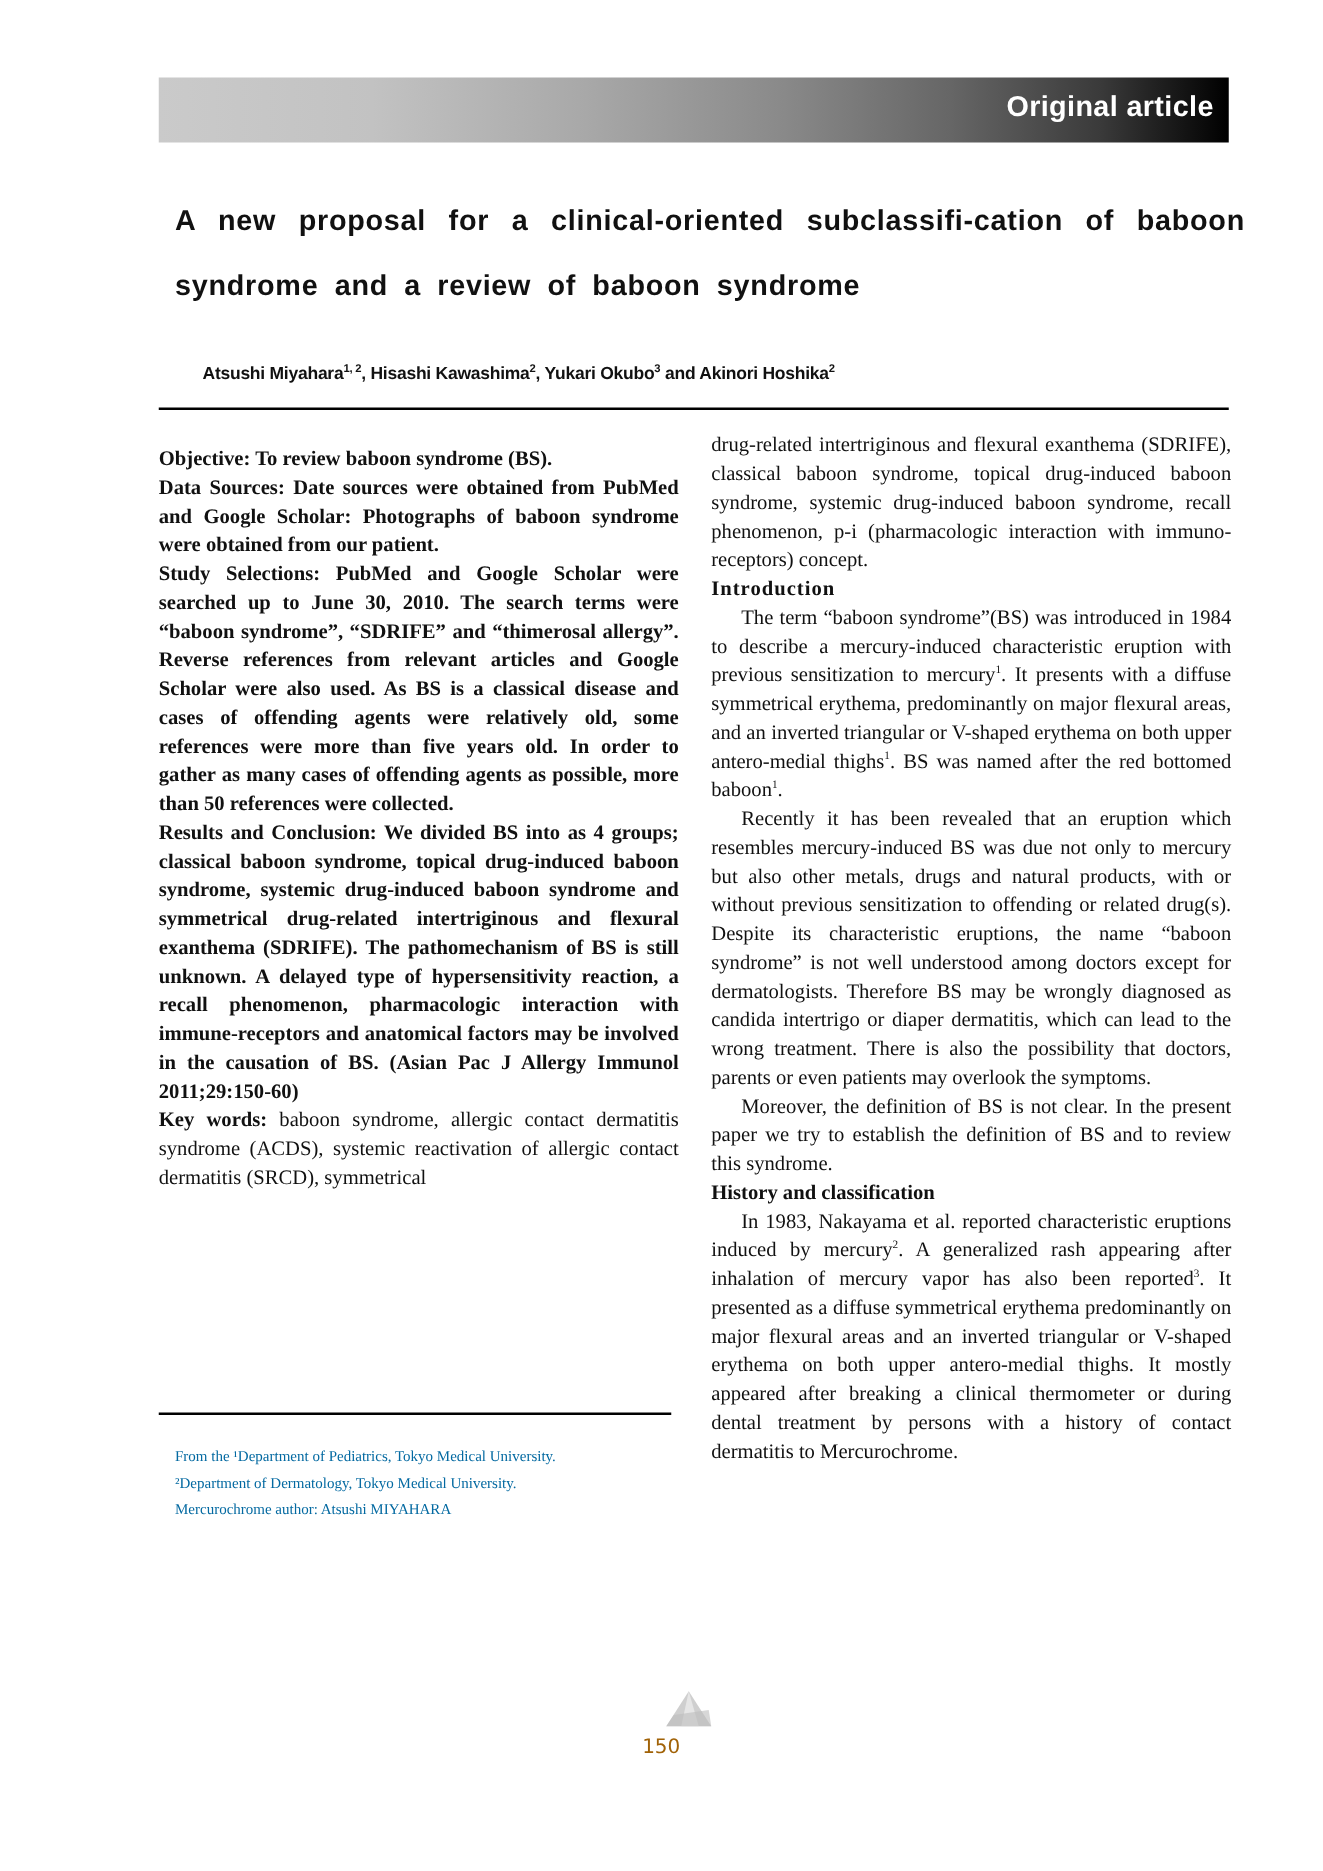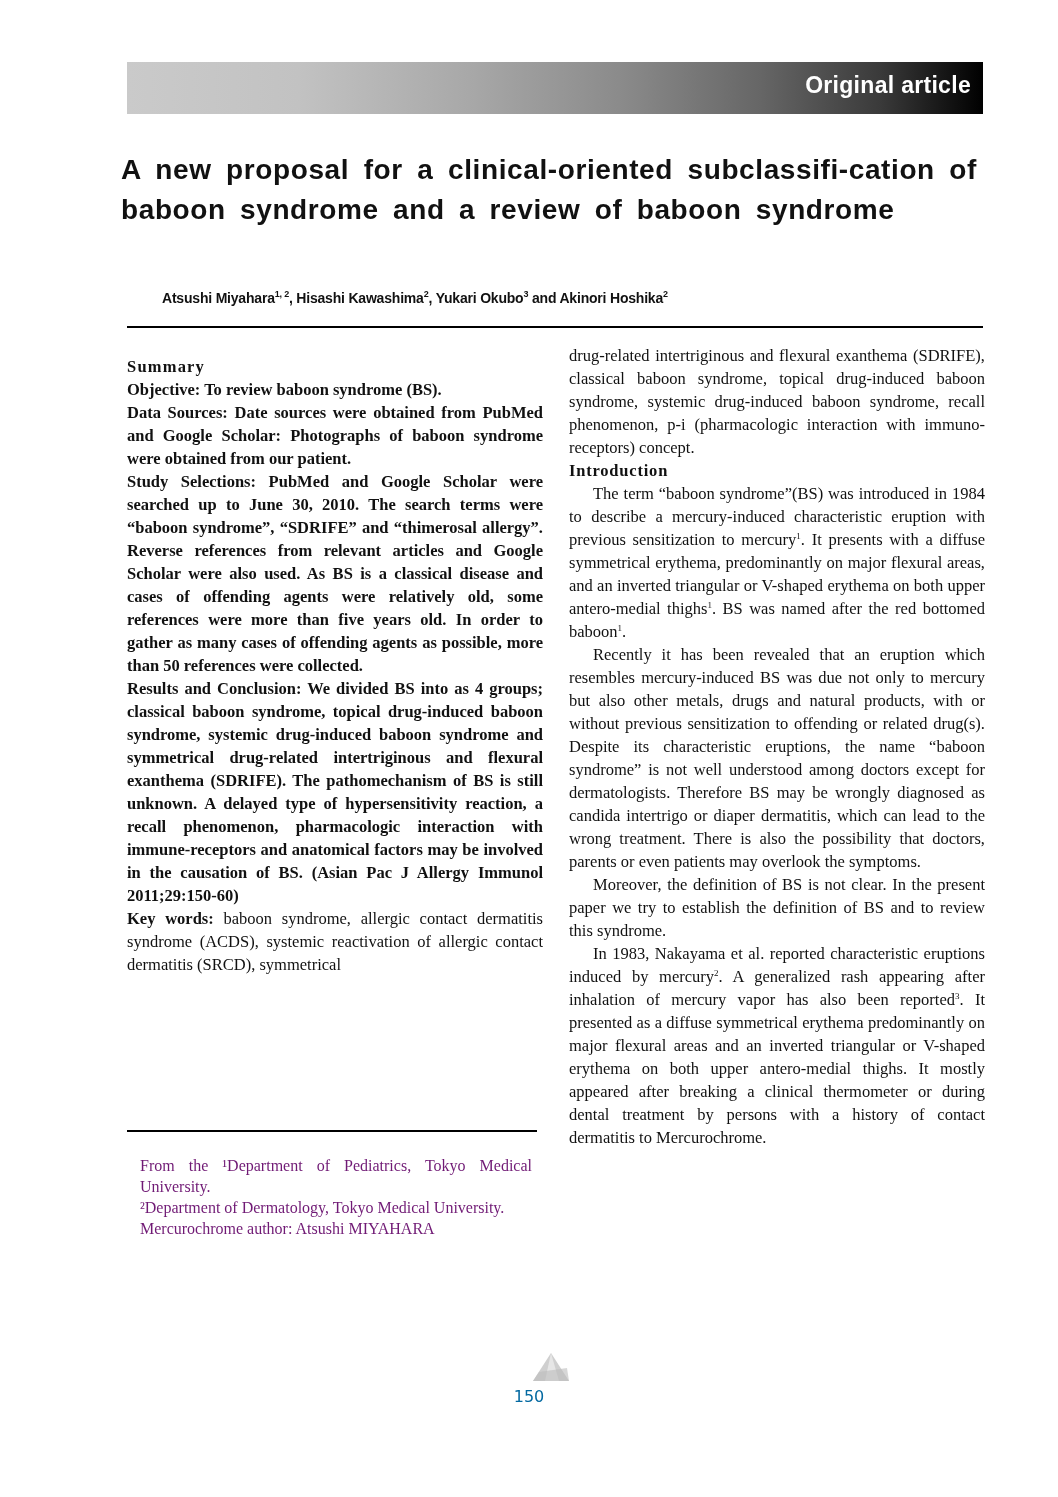--- a/index.html
+++ b/index.html
@@ -1,55 +1,54 @@
 <!DOCTYPE html>
 <html><head>
 <meta charset="utf-8">
 <style>
   html, body { margin: 0; padding: 0; background: #ffffff; }
   body { width: 1058px; height: 1497px; position: relative; overflow: hidden; font-family: "Liberation Serif", serif; color: #111; }
   .banner { position: absolute; left: 127px; top: 62px; width: 856px; height: 52px;
     background: linear-gradient(to right, #cacaca 0%, #c2c2c2 20%, #a8a8a8 40%, #8a8a8a 58%, #666 74%, #3a3a3a 88%, #000 100%); }
   .banner-label { position: absolute; right: 12px; top: 10px; color: #fff; font-family: "Liberation Sans", sans-serif; font-weight: bold; font-size: 23px; letter-spacing: 0.3px; }
-  .title { position: absolute; left: 121px; top: 150px; width: 856px; font-family: "Liberation Sans", sans-serif; font-weight: bold; font-size: 28px; line-height: 40px; text-align: justify; letter-spacing: 0.6px; word-spacing: 6px; }
+  .title { position: absolute; left: 140px; top: 150px; width: 856px; font-family: "Liberation Sans", sans-serif; font-weight: bold; font-size: 23px; line-height: 52px; text-align: justify; letter-spacing: 0.6px; word-spacing: 6px; }
   .authors { position: absolute; left: 127px; top: 290px; font-family: "Liberation Sans", sans-serif; font-weight: bold; font-size: 14px; letter-spacing: -0.2px; margin-left: 35px; }
   .authors sup { font-size: 9px; }
   .rule-top { position: absolute; left: 127px; top: 326px; width: 856px; height: 2px; background: #000; }
   .col { position: absolute; width: 416px; font-size: 16.5px; line-height: 23px; text-align: justify; }
   .col-left { left: 127px; top: 355px; }
   .col-right { left: 569px; top: 344px; }
   .head { font-weight: bold; font-size: 16.5px; letter-spacing: 1.2px; }
   .bold { font-weight: bold; }
   p { margin: 0; }
   .indent { text-indent: 24px; }
   .gap { }
   .rule-foot { position: absolute; left: 127px; top: 1130px; width: 410px; height: 2px; background: #000; }
-  .footnote { position: absolute; left: 140px; top: 1155px; width: 392px; font-size: 16px; line-height: 21px; color: #701a75; }
+  .footnote { position: absolute; left: 140px; top: 1155px; width: 392px; font-size: 12px; line-height: 21px; color: #0369a1; }
   .footnote .fn-justify { text-align: justify; }
   .logo { position: absolute; left: 531px; top: 1352px; width: 40px; height: 30px; }
-  .page-num { position: absolute; left: 0; width: 1058px; top: 1387px; text-align: center; font-family: "DejaVu Sans", sans-serif; font-size: 16px; color: #0369a1; }
+  .page-num { position: absolute; left: 0; width: 1058px; top: 1387px; text-align: center; font-family: "DejaVu Sans", sans-serif; font-size: 16px; color: #a16207; }
   sup { font-size: 9px; line-height: 0; }
 </style>
 </head>
 <body>
 
 <div class="banner">
   <span class="banner-label">Original article</span>
 </div>
 
 <div class="title">A new proposal for a clinical-oriented subclassifi-cation of baboon syndrome and a review of baboon syndrome</div>
 
 <div class="authors">
   <span>Atsushi Miyahara</span><sup>1, 2</sup><span>, </span><span>Hisashi Kawashima</span><sup>2</sup><span>, </span><span>Yukari Okubo</span><sup>3</sup><span> and </span><span>Akinori Hoshika</span><sup>2</sup>
 </div>
 
 <div class="rule-top"></div>
 
 <div class="col col-left">
-  <div class="head">Summary</div>
   <p class="bold">Objective: To review baboon syndrome (BS).</p>
   <p class="bold">Data Sources: Date sources were obtained from PubMed and Google Scholar:  Photographs of baboon syndrome were obtained from our patient.</p>
   <p class="bold">Study Selections: PubMed and Google Scholar were searched up to June 30, 2010. The search terms were “baboon syndrome”, “SDRIFE” and “thimerosal allergy”. Reverse references from relevant articles and Google Scholar were also used. As BS is a classical disease and cases of offending agents were relatively old, some references were more than five years old. In order to gather as many cases of offending agents as possible, more than 50 references were collected.</p>
   <p class="bold">Results and Conclusion: We divided BS into as 4 groups; classical baboon syndrome, topical drug-induced baboon syndrome, systemic drug-induced baboon syndrome and symmetrical drug-related intertriginous and flexural exanthema (SDRIFE). The pathomechanism of BS is still unknown. A delayed type of hypersensitivity reaction,  a recall phenomenon, pharmacologic interaction with immune-receptors  and anatomical factors may be involved in the causation of BS. (Asian Pac J Allergy Immunol 2011;29:150-60)</p>
   <p class="gap"><span class="bold">Key words:</span><span> baboon syndrome, allergic contact dermatitis syndrome (ACDS), systemic reactivation of allergic contact dermatitis (SRCD), symmetrical</span></p>
 </div>
 
 <div class="rule-foot"></div>
 
 <div class="footnote">
@@ -57,20 +56,21 @@
   <div>²Department of Dermatology, Tokyo Medical University.</div>
   <div>Mercurochrome author: Atsushi MIYAHARA</div>
 </div>
 
 <div class="col col-right">
   <p>drug-related intertriginous and flexural exanthema (SDRIFE), classical baboon syndrome, topical drug-induced baboon syndrome, systemic drug-induced baboon syndrome, recall phenomenon, p-i (pharmacologic interaction with immuno-receptors) concept.</p>
   <div class="head gap" style="letter-spacing:0.8px">Introduction</div>
   <p class="indent"><span>The term “baboon syndrome”(BS) was introduced in 1984 to describe a mercury-induced characteristic eruption with previous sensitization to mercury</span><sup>1</sup><span>. It presents with a diffuse symmetrical erythema, predominantly on major flexural areas, and an inverted triangular or V-shaped erythema on both upper antero-medial thighs</span><sup>1</sup><span>. BS was named after the red bottomed baboon</span><sup>1</sup><span>.</span></p>
   <p class="indent">Recently it has been revealed that an eruption which resembles mercury-induced BS was due not only to mercury but also other metals, drugs and natural products, with or without previous sensitization to offending or related drug(s). Despite its characteristic eruptions, the name “baboon syndrome” is not well understood among doctors except for dermatologists. Therefore BS may be wrongly diagnosed as candida intertrigo or diaper dermatitis, which can lead to the wrong treatment. There is also the possibility that doctors, parents or even patients may overlook the symptoms.</p>
   <p class="indent">Moreover, the definition of BS is not clear. In the present paper we try to establish the definition of BS and to review this syndrome.</p>
+  <div class="bold gap">History and classification</div>
   <p class="indent"><span>In 1983, Nakayama et al. reported characteristic eruptions induced by mercury</span><sup>2</sup><span>. A generalized rash appearing after inhalation of mercury vapor has also been reported</span><sup>3</sup><span>. It presented as a diffuse symmetrical erythema predominantly on major flexural areas and an inverted triangular or V-shaped erythema on both upper antero-medial thighs. It mostly appeared after breaking a clinical thermometer or during dental treatment by persons with a history of contact dermatitis to Mercurochrome.</span></p>
 </div>
 
 <svg class="logo" viewBox="0 0 40 30">
   <polygon points="20,1 38,29 2,29" fill="#cfcfcf"></polygon>
   <polygon points="20,1 28,29 14,29" fill="#e6e6e6"></polygon>
   <polygon points="8,20 36,16 38,29 2,29" fill="#bdbdbd" opacity="0.6"></polygon>
 </svg>
 
 <div class="page-num">150</div>

